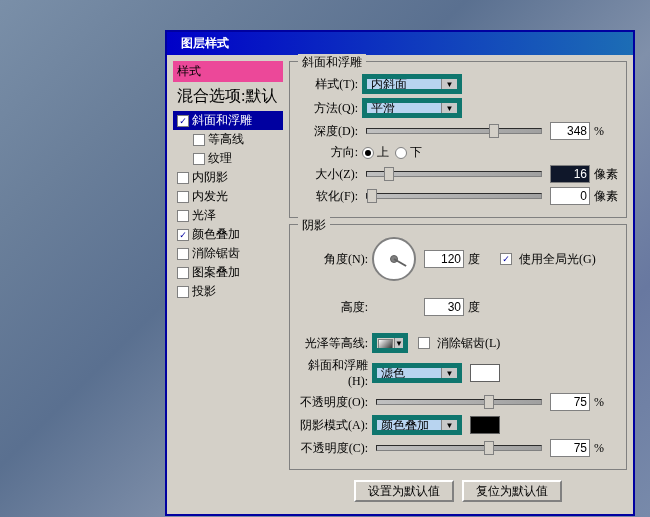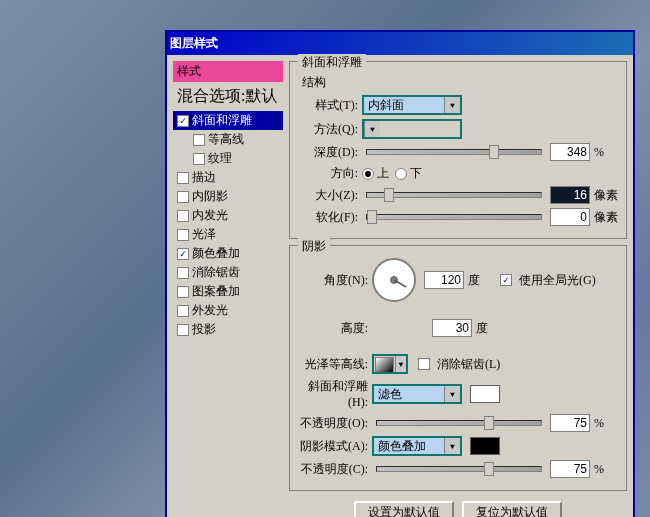--- a/index.html
+++ b/index.html
@@ -25,21 +25,21 @@
       left: 165px;
       width: 470px;
       background: #d4d0c8;
       border: 2px solid #0000a0;
       z-index: 10;
     }
 
     .dialog-titlebar {
       background: linear-gradient(to right, #0000c8, #1c6db5);
       color: white;
-      padding: 3px 3px;
+      padding: 3px 14px;
       font-size: 12px;
       font-weight: bold;
       display: flex;
       align-items: center;
       justify-content: space-between;
     }
 
     .dialog-body {
       display: flex;
       padding: 6px;
@@ -291,26 +291,25 @@
       background: #d4d0c8;
       border: 2px solid;
       border-color: #ffffff #808080 #808080 #ffffff;
       font-size: 12px;
       cursor: pointer;
       white-space: nowrap;
     }
 
     .dropdown-select {
       height: 20px;
-      border: 2px solid #0f766e;
+      border: 5px solid #0f766e;
       font-size: 12px;
       display: flex;
       align-items: flex-start;
       overflow: hidden;
-      font-family: Liberation Mono, monospace;
     }
 
     .dropdown-select-inner {
       background: #b8d4f0;
       flex: 1;
       height: 100%;
       display: flex;
       align-items: center;
       padding-left: 4px;
     }
@@ -351,24 +350,20 @@
       <div class="style-item sub-item">
         <div class="checkbox"></div>
         <span>等高线</span>
       </div>
 
       <div class="style-item sub-item">
         <div class="checkbox"></div>
         <span>纹理</span>
       </div>
 
-      <div class="style-item">
-        <div class="checkbox"></div>
-        <span>描边</span>
-      </div>
 
       <div class="style-item">
         <div class="checkbox"></div>
         <span>内阴影</span>
       </div>
 
       <div class="style-item">
         <div class="checkbox"></div>
         <span>内发光</span>
       </div>
@@ -386,50 +381,46 @@
       <div class="style-item">
         <div class="checkbox"></div>
         <span>消除锯齿</span>
       </div>
 
       <div class="style-item">
         <div class="checkbox"></div>
         <span>图案叠加</span>
       </div>
 
-      <div class="style-item">
-        <div class="checkbox"></div>
-        <span>外发光</span>
-      </div>
 
       <div class="style-item">
         <div class="checkbox"></div>
         <span>投影</span>
       </div>
     </div>
 
     <div class="right-panel">
 
       <div class="section">
         <span class="section-title">斜面和浮雕</span>
         <div class="section-body">
 
-          <div style="margin-bottom:4px; font-size:12px; padding-left:4px;">结构</div>
 
           <div class="row">
             <span class="row-label">样式(T):</span>
             <div class="dropdown-select" style="width:100px;">
               <div class="dropdown-select-inner">内斜面</div>
               <div class="dropdown-btn">▼</div>
             </div>
           </div>
 
           <div class="row">
             <span class="row-label">方法(Q):</span>
             <div class="dropdown-select" style="width:100px;">
+              <div class="dropdown-select-inner">平滑</div>
               <div class="dropdown-btn">▼</div>
             </div>
           </div>
 
           <div class="row">
             <span class="row-label">深度(D):</span>
             <div class="slider-track" style="flex:1; margin: 0 4px;">
               <div class="slider-thumb" style="left:70%;"></div>
             </div>
             <input type="text" class="number-input" value="348" style="">
@@ -482,21 +473,21 @@
             </div>
             <input type="text" class="number-input" style="margin-left: 4px;" value="120">
             <span class="unit-label">度</span>
             <div class="checkbox checked" style="margin-left:4px;"></div>
             <span style="font-size:12px;">使用全局光(G)</span>
           </div>
 
           <div class="row">
             <span class="row-label-wide">高度:</span>
             <div style="width:44px; height:44px; visibility:hidden;"></div>
-            <input type="text" class="number-input" style="margin-left: 12px;" value="30">
+            <input type="text" class="number-input" style="margin-left: 4px;" value="30">
             <span class="unit-label">度</span>
           </div>
 
           <div class="row">
             <span class="row-label-wide">光泽等高线:</span>
             <div class="dropdown-select" style="width:36px; height:20px;">
               <div class="gloss-swatch" style="width:26px; height:16px; margin:1px;"></div>
               <div class="dropdown-btn">▼</div>
             </div>
             <div class="checkbox" style="margin-left:6px;"></div>

